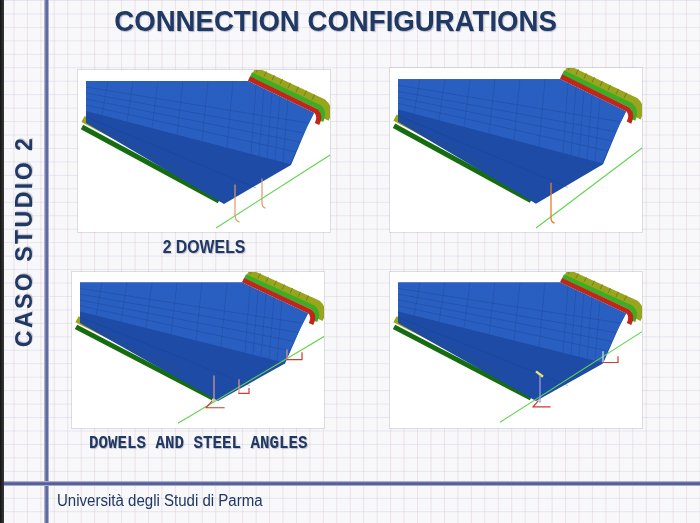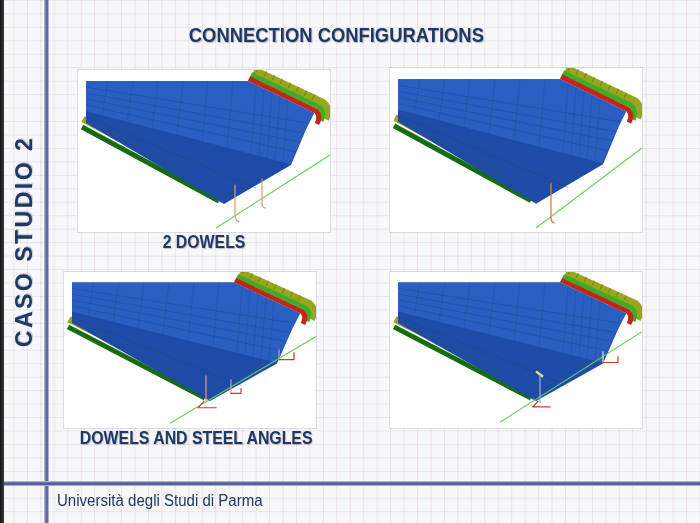--- a/index.html
+++ b/index.html
@@ -12,37 +12,37 @@
       linear-gradient(to bottom, rgba(175,180,210,0.26) 1px, transparent 1px);
     background-size:13.46px 13.46px;
   }
   .left-edge{position:absolute;left:0;top:0;width:4px;height:523px;background:linear-gradient(90deg,#141414,#3a3a3a);z-index:5;}
   .vline{position:absolute;left:44px;top:0;width:5px;height:523px;z-index:4;
     background:linear-gradient(90deg,#c9cede,#6b74ab 35%,#525b96 65%,#c9cede);}
   .hline{position:absolute;left:0;top:481px;width:700px;height:5px;z-index:4;
     background:linear-gradient(180deg,#c9cede,#5d669e 35%,#47518f 65%,#c9cede);}
   .navy{color:#1f3864;}
   .cond{display:inline-block;transform:scaleX(0.9);transform-origin:center;white-space:nowrap;}
-  .title{position:absolute;left:48px;top:24px;width:576px;text-align:center;
-    font-size:20px;font-weight:700;letter-spacing:0px;z-index:3;
+  .title{position:absolute;left:48px;top:4px;width:576px;text-align:center;
+    font-size:30px;font-weight:700;letter-spacing:0px;z-index:3;
     text-shadow:1px 1px 1px rgba(70,70,100,0.35);}
   .title .cond{transform:scaleX(0.92);}
   .side-label{position:absolute;left:2px;top:0;width:46px;height:483px;display:flex;
     align-items:center;justify-content:center;z-index:3;}
   .side-label span{transform:rotate(-90deg);white-space:nowrap;font-size:23px;font-weight:700;
     letter-spacing:2.5px;text-shadow:1px 1px 1px rgba(70,70,100,0.3);}
   .figure{position:absolute;z-index:2;}
   .panel{background:#ffffff;box-shadow:0 0 0 1px rgba(150,150,160,0.28);}
   .panel svg{display:block;width:100%;height:100%;}
-  .fig-label{text-align:center;font-size:18px;font-weight:700;
+  .fig-label{text-align:center;font-size:18px;font-weight:700;margin-top:5px;
     text-shadow:1px 1px 1px rgba(70,70,100,0.3);}
   .fig-label .cond{transform:scaleX(0.88);}
   #fig0{left:78px;top:70px;width:252px;}   #fig0 .panel{height:162px;}
   #fig1{left:390px;top:68px;width:252px;}  #fig1 .panel{height:164px;}
-  #fig2{left:64px;top:272px;width:252px;}  #fig2 .panel{height:156px;}
+  #fig2{left:72px;top:272px;width:252px;font-family:Liberation Mono, monospace;}  #fig2 .panel{height:156px;}
   #fig3{left:390px;top:272px;width:252px;} #fig3 .panel{height:156px;}
   .footer-text{position:absolute;left:57px;top:492px;font-size:16px;font-weight:400;z-index:3;}
   .footer-text .cond{transform:scaleX(0.94);transform-origin:left center;}
 </style>
 </head>
 <body>
 
 <div class="left-edge"></div>
 <div class="vline"></div>
 <div class="hline"></div>

